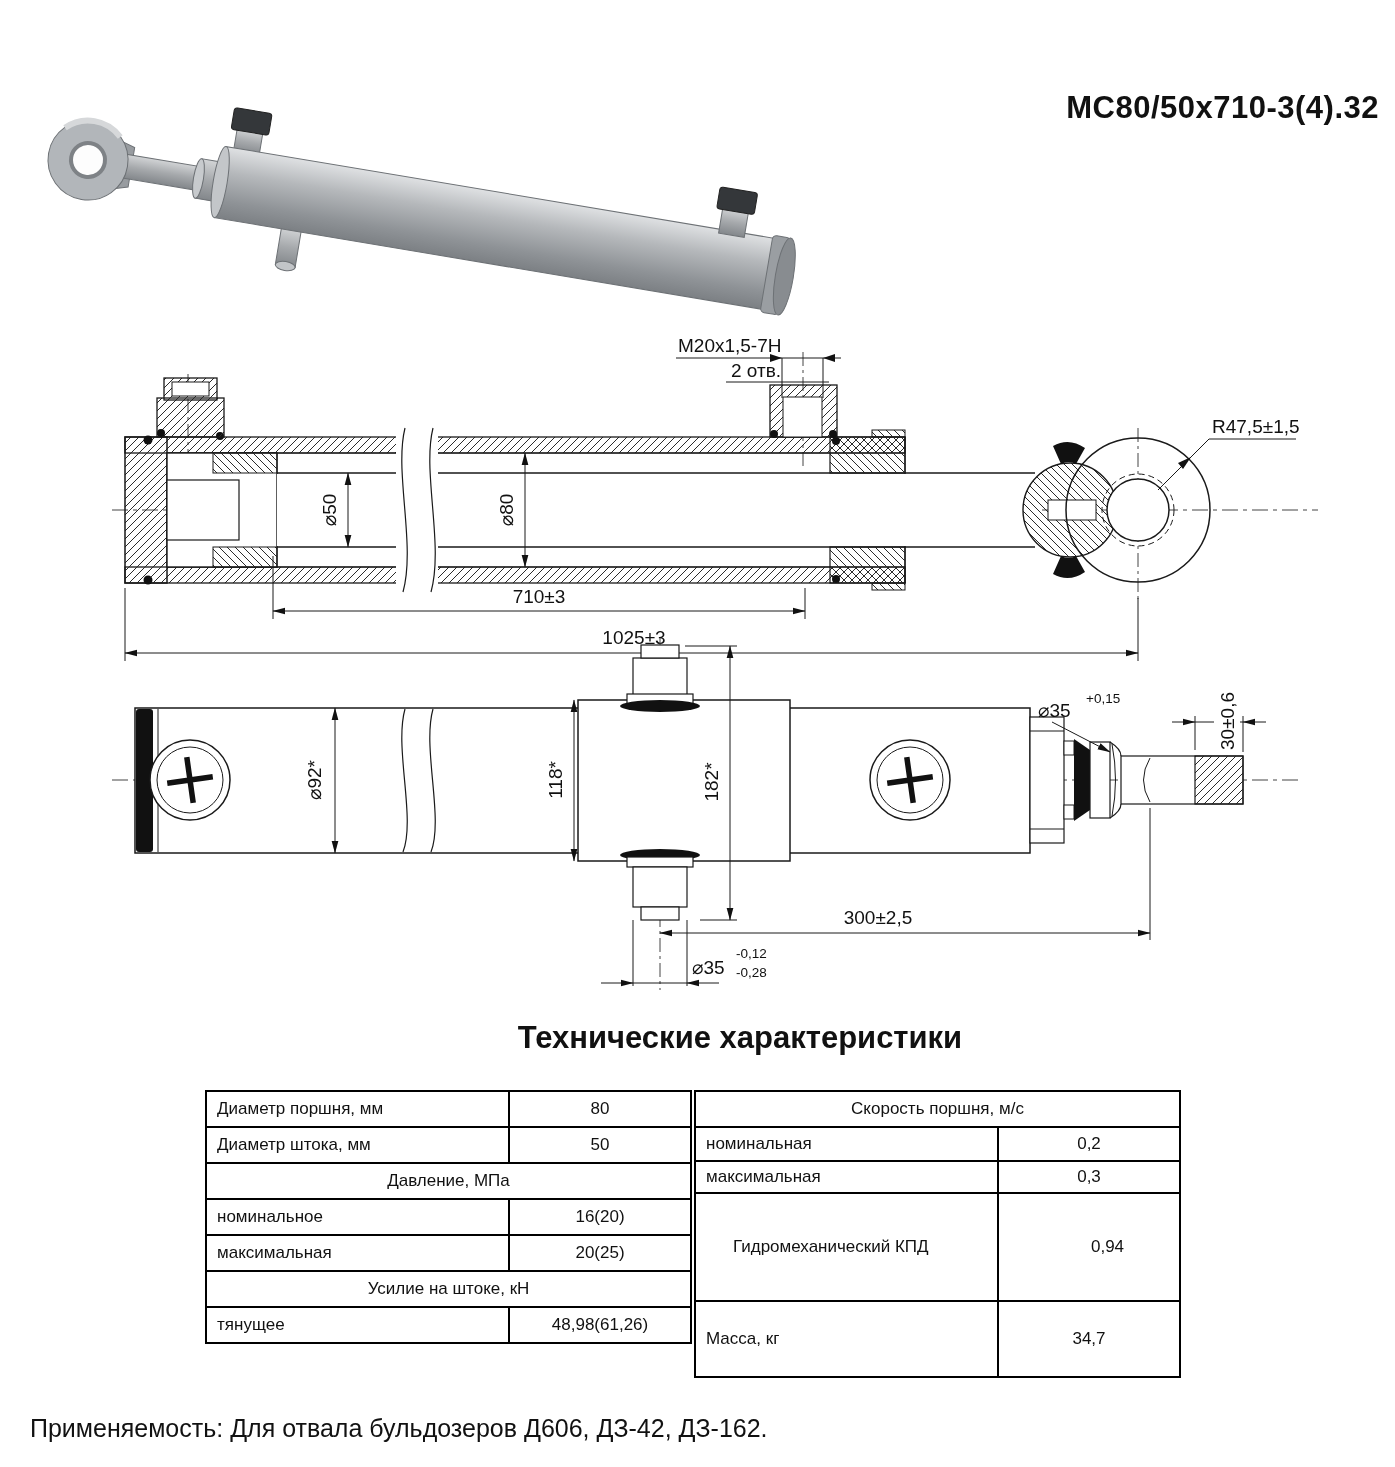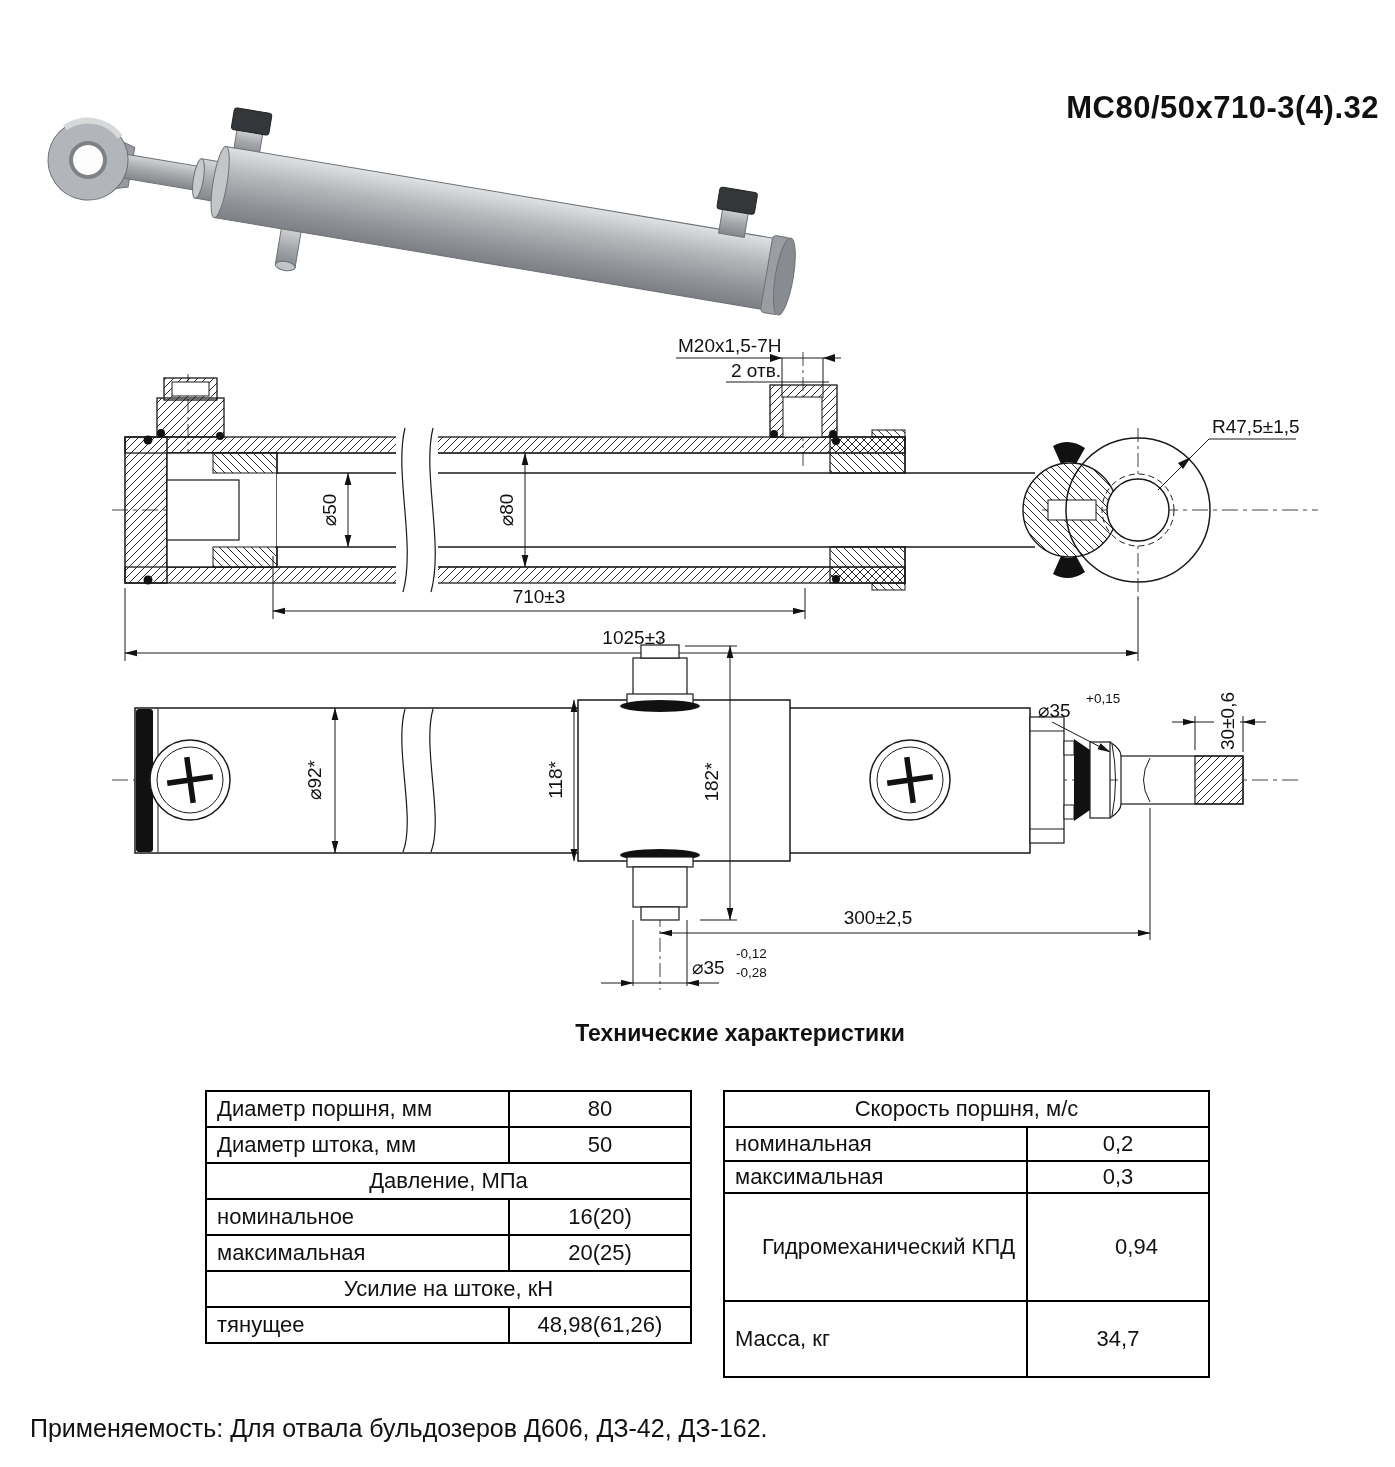--- a/index.html
+++ b/index.html
@@ -1,29 +1,29 @@
 <!DOCTYPE html>
 <html><head>
 <meta charset="utf-8">
 <style>
   html,body{margin:0;padding:0;background:#ffffff;}
   body{position:relative;width:1395px;height:1467px;font-family:"Liberation Sans","DejaVu Sans",sans-serif;color:#111;overflow:hidden;}
   .abs{position:absolute;}
   #title{top:90px;right:16px;font-size:31px;font-weight:bold;letter-spacing:0.5px;}
   #render-svg{left:25px;top:60px;}
   #drawing-svg{left:0;top:325px;}
-  #specs-heading{top:1020px;left:0;width:1395px;text-align:center;padding-left:85px;box-sizing:border-box;font-size:23px;font-weight:bold;}
-  table.spec{border-collapse:collapse;table-layout:fixed;font-size:22px;}
+  #specs-heading{top:1020px;left:0;width:1395px;text-align:center;padding-left:85px;box-sizing:border-box;font-size:31px;font-weight:bold;}
+  table.spec{border-collapse:collapse;table-layout:fixed;font-size:17px;}
   table.spec td{border:2px solid #000;padding:0 0 0 10px;vertical-align:middle;overflow:hidden;white-space:nowrap;}
   table.spec td.val{text-align:center;padding:0;}
   table.spec td.span{text-align:center;padding:0;}
   #left-table{left:205px;top:1090px;}
   #left-table td{height:34px;}
   #left-table col.c1{width:303px;} #left-table col.c2{width:182px;}
-  #right-table{left:723px;top:1090px;border-radius:19px;}
+  #right-table{left:694px;top:1090px;border-radius:19px;}
   #right-table col.c1{width:303px;} #right-table col.c2{width:182px;}
   #right-table tr.r1 td{height:34px;}
   #right-table tr.r2 td{height:32px;}
   #right-table tr.r3 td{height:30px;}
   #right-table tr.tall1 td{height:106px;padding-left:37px;}
   #right-table tr.tall2 td{height:74px;}
   #application{left:30px;top:1414px;font-size:25px;}
   #application b{font-weight:normal;}
   svg text{font-family:"Liberation Sans","DejaVu Sans",sans-serif;fill:#111;}
   .dim{font-size:19px;}

